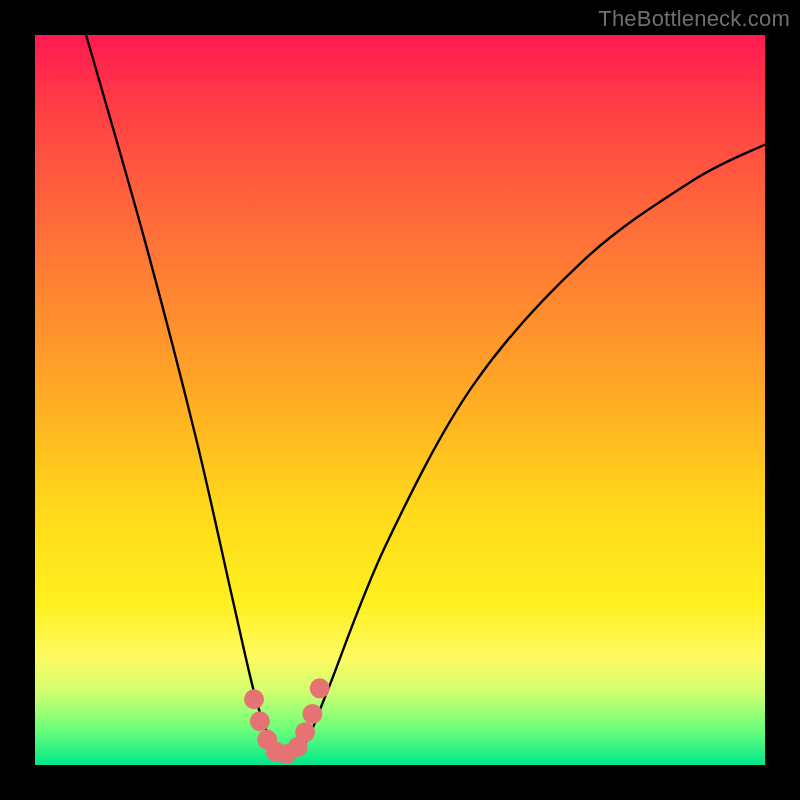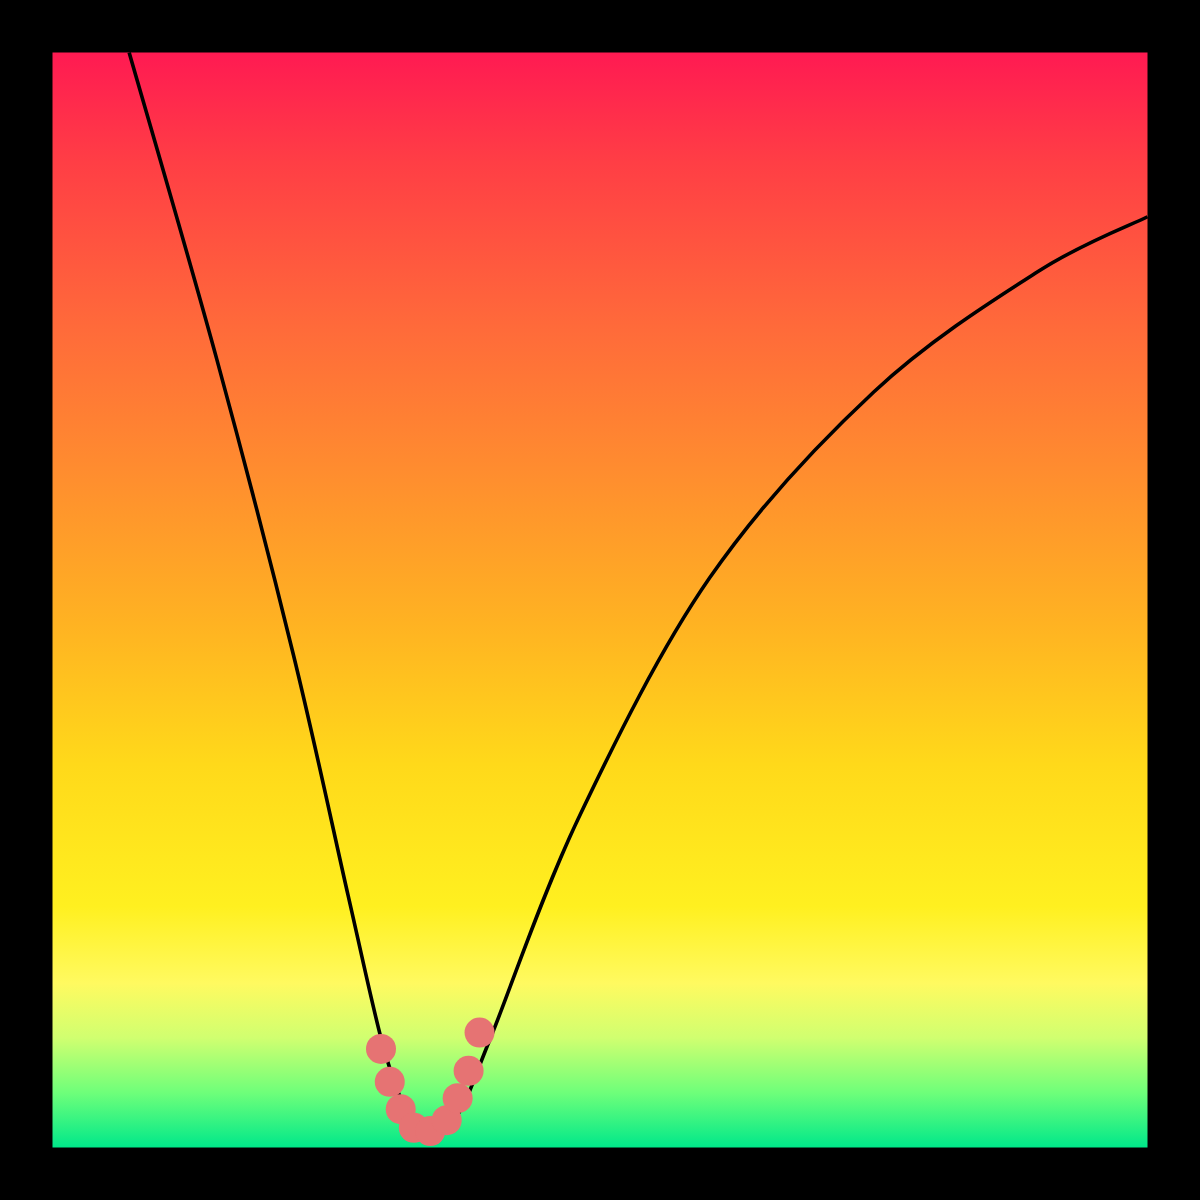--- a/index.html
+++ b/index.html
@@ -54,20 +54,21 @@
     top: 0;
     width: 730px;
     height: 730px;
     overflow: visible;
   }
 </style>
 </head>
 <body>
 
 <div class="outer">
+  <div class="watermark">TheBottleneck.com</div>
 
   <div class="plot-area">
     <svg class="curve" viewBox="0 0 730 730" preserveAspectRatio="none">
       <path id="curve-path" fill="none" stroke="#000000" stroke-width="2.4" d="M 51.10 0.00 C 60.83 34.07, 91.25 137.48, 109.50 204.40 C 127.75 271.32, 146.00 341.88, 160.60 401.50 C 175.20 461.12, 187.37 519.52, 197.10 562.10 C 206.83 604.68, 212.92 633.88, 219.00 657.00 C 225.08 680.12, 228.73 689.85, 233.60 700.80 C 238.47 711.75, 242.12 721.48, 248.20 722.70 C 254.28 723.92, 262.80 719.05, 270.10 708.10 C 277.40 697.15, 278.62 689.85, 292.00 657.00 C 305.38 624.15, 326.07 562.10, 350.40 511.00 C 374.73 459.90, 405.15 397.85, 438.00 350.40 C 470.85 302.95, 511.00 260.37, 547.50 226.30 C 584.00 192.23, 626.58 165.47, 657.00 146.00 C 687.42 126.53, 717.83 115.58, 730.00 109.50"></path>
       <g id="markers">
           <circle cx="219.00" cy="664.30" r="10" fill="#e67373"></circle>
           <circle cx="224.84" cy="686.20" r="10" fill="#e67373"></circle>
           <circle cx="232.14" cy="704.45" r="10" fill="#e67373"></circle>
           <circle cx="240.90" cy="716.86" r="10" fill="#e67373"></circle>
           <circle cx="251.85" cy="719.05" r="10" fill="#e67373"></circle>

